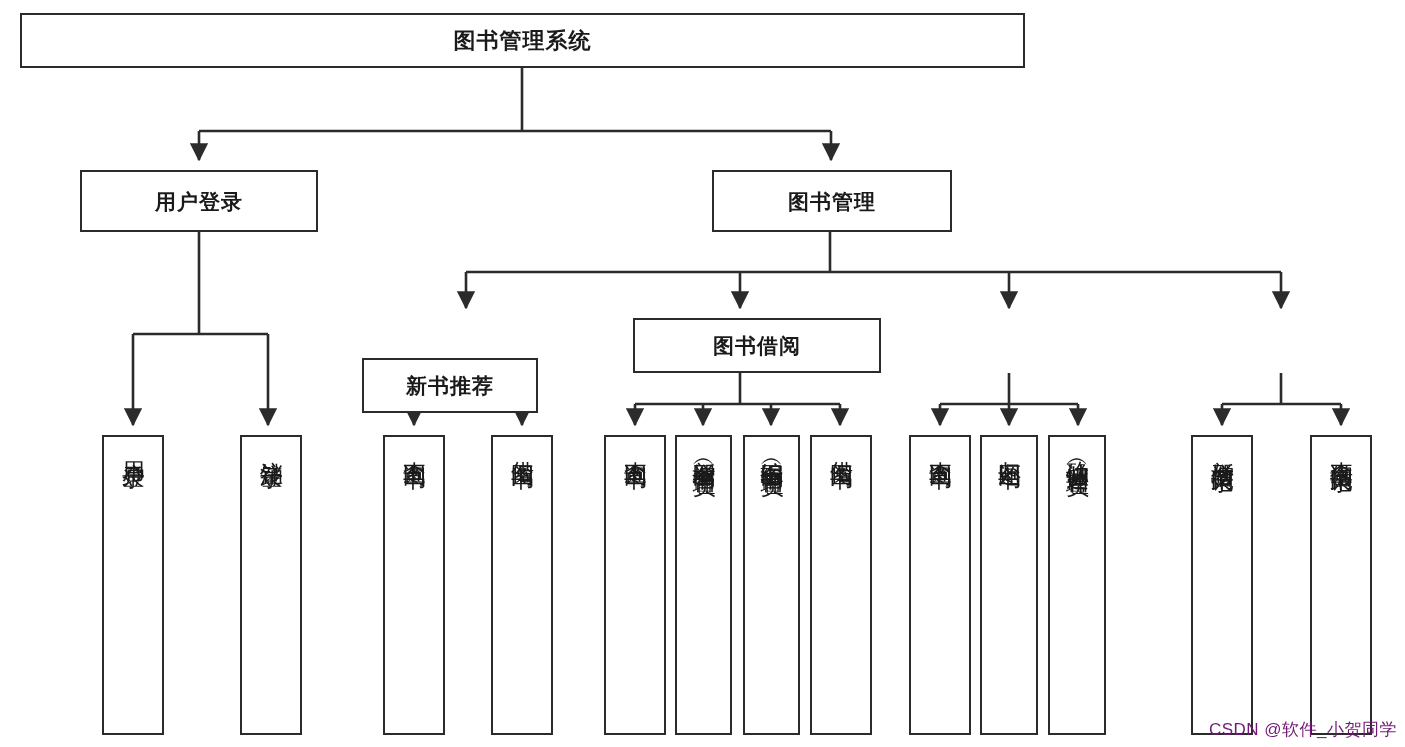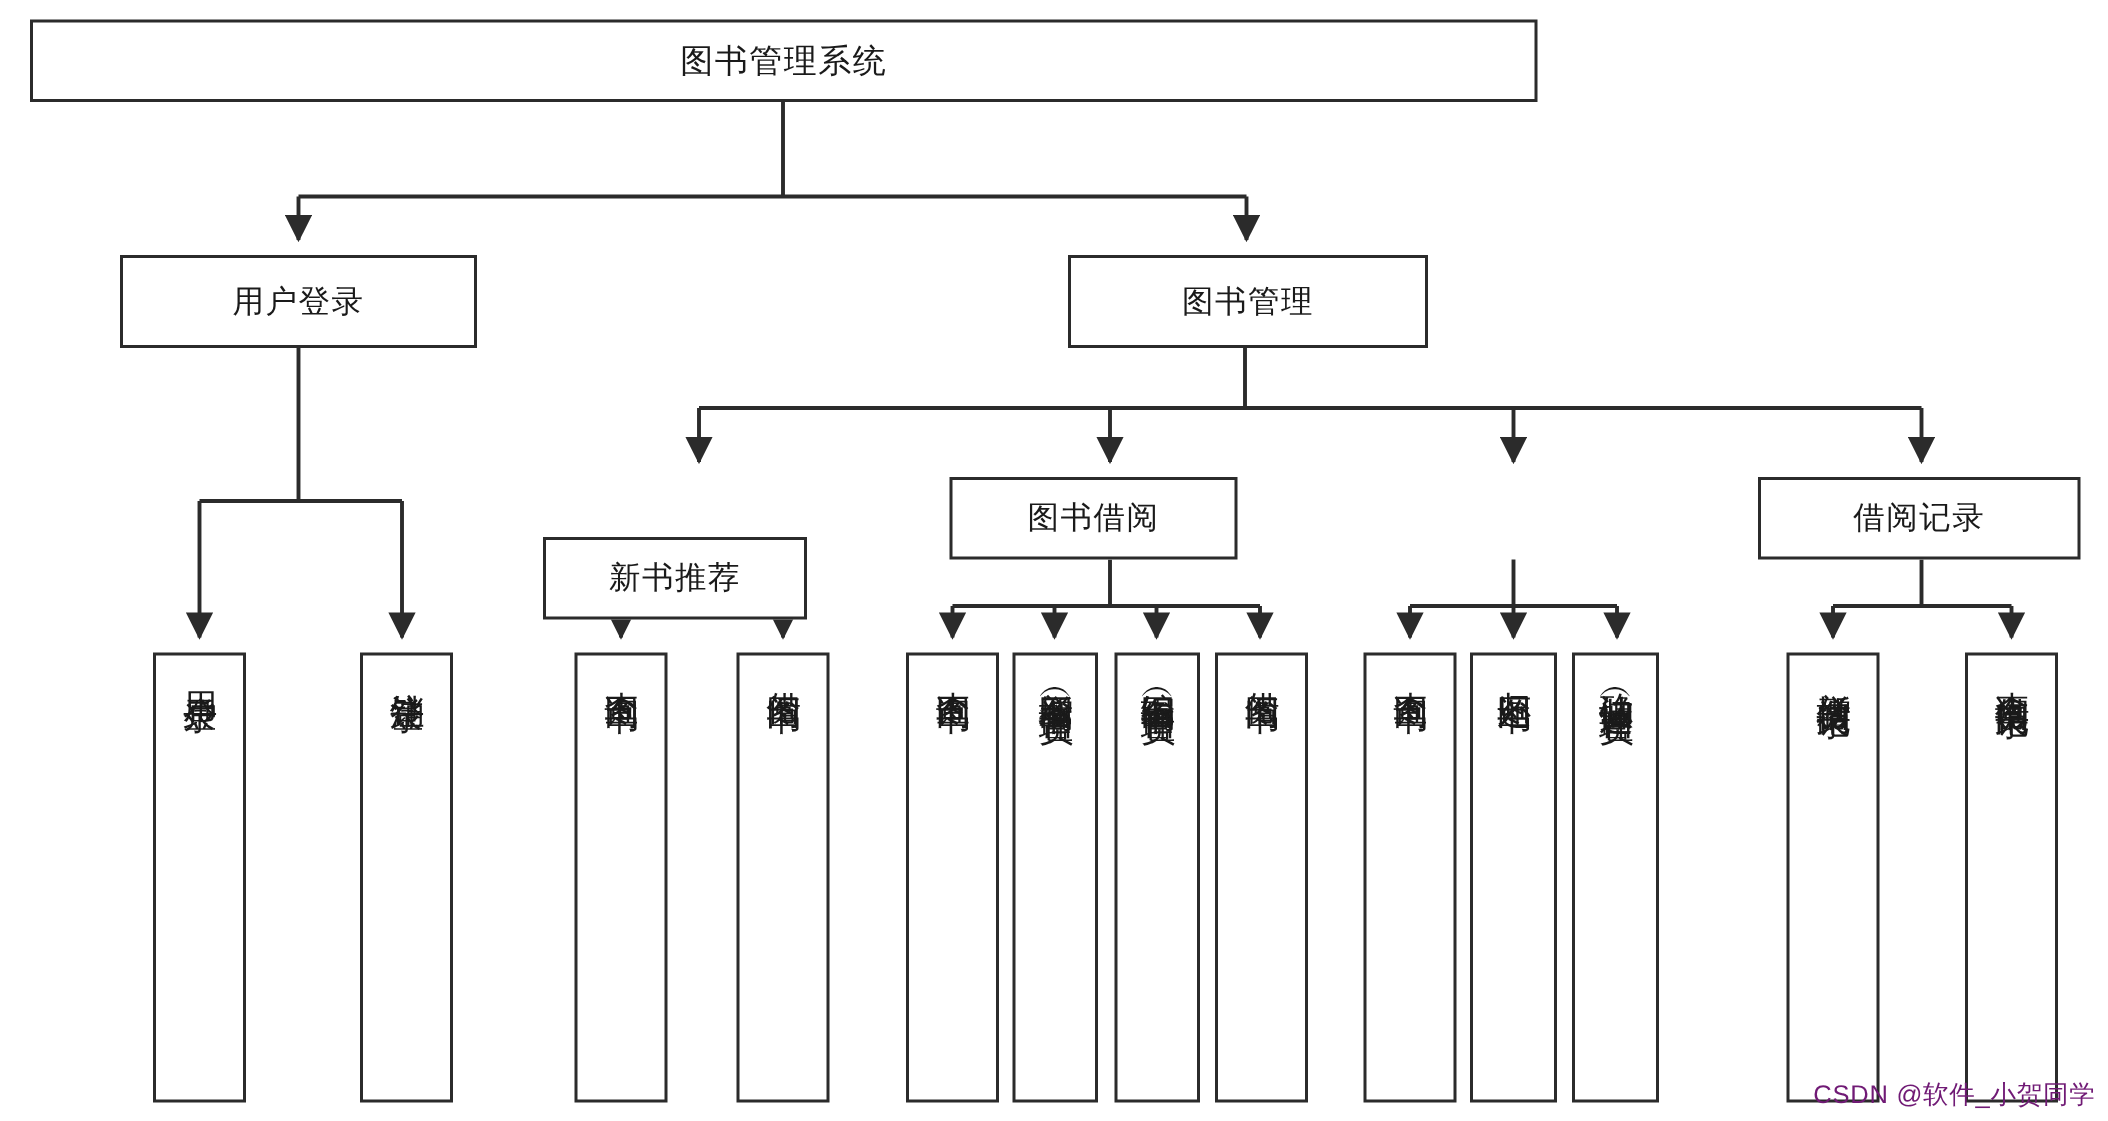--- a/index.html
+++ b/index.html
@@ -39,20 +39,21 @@
   }
   .node-label {
     display: block;
     text-align: center;
     letter-spacing: 1px;
     white-space: nowrap;
   }
   .node.horizontal .node-label {
     font-size: 21px;
     line-height: 1;
+    font-weight: bold;
   }
   .node.root .node-label {
     font-size: 22px;
   }
   .node.vertical {
     align-items: flex-start;
     justify-content: center;
     padding-top: 6px;
   }
   .node.vertical .node-label {
@@ -135,25 +136,22 @@
   <div class="node horizontal" style="left:80px; top:170px; width:238px; height:62px;">
     <span class="node-label">用户登录</span>
   </div>
   <div class="node horizontal" style="left:712px; top:170px; width:240px; height:62px;">
     <span class="node-label">图书管理</span>
   </div>
 
   <div class="node horizontal" style="left:362px; top:330px; width:176px; height:55px;margin-top:28px;">
     <span class="node-label">新书推荐</span>
   </div>
-  <div class="node horizontal" style="left:633px; top:318px; width:192px; height:55px;">
+  <div class="node horizontal" style="left:633px; top:318px; width:248px; height:55px;">
     <span class="node-label">图书借阅</span>
-  </div>
-  <div class="node horizontal" style="left:1172px; top:318px; width:215px; height:55px;">
-    <span class="node-label">借阅记录</span>
   </div>
 
   <div class="node vertical" style="left:102px; top:435px; width:62px; height:300px;">
     <span class="node-label">用户登录</span>
   </div>
   <div class="node vertical" style="left:240px; top:435px; width:62px; height:300px;">
     <span class="node-label">注销登录</span>
   </div>
 
   <div class="node vertical" style="left:383px; top:435px; width:62px; height:300px;">

